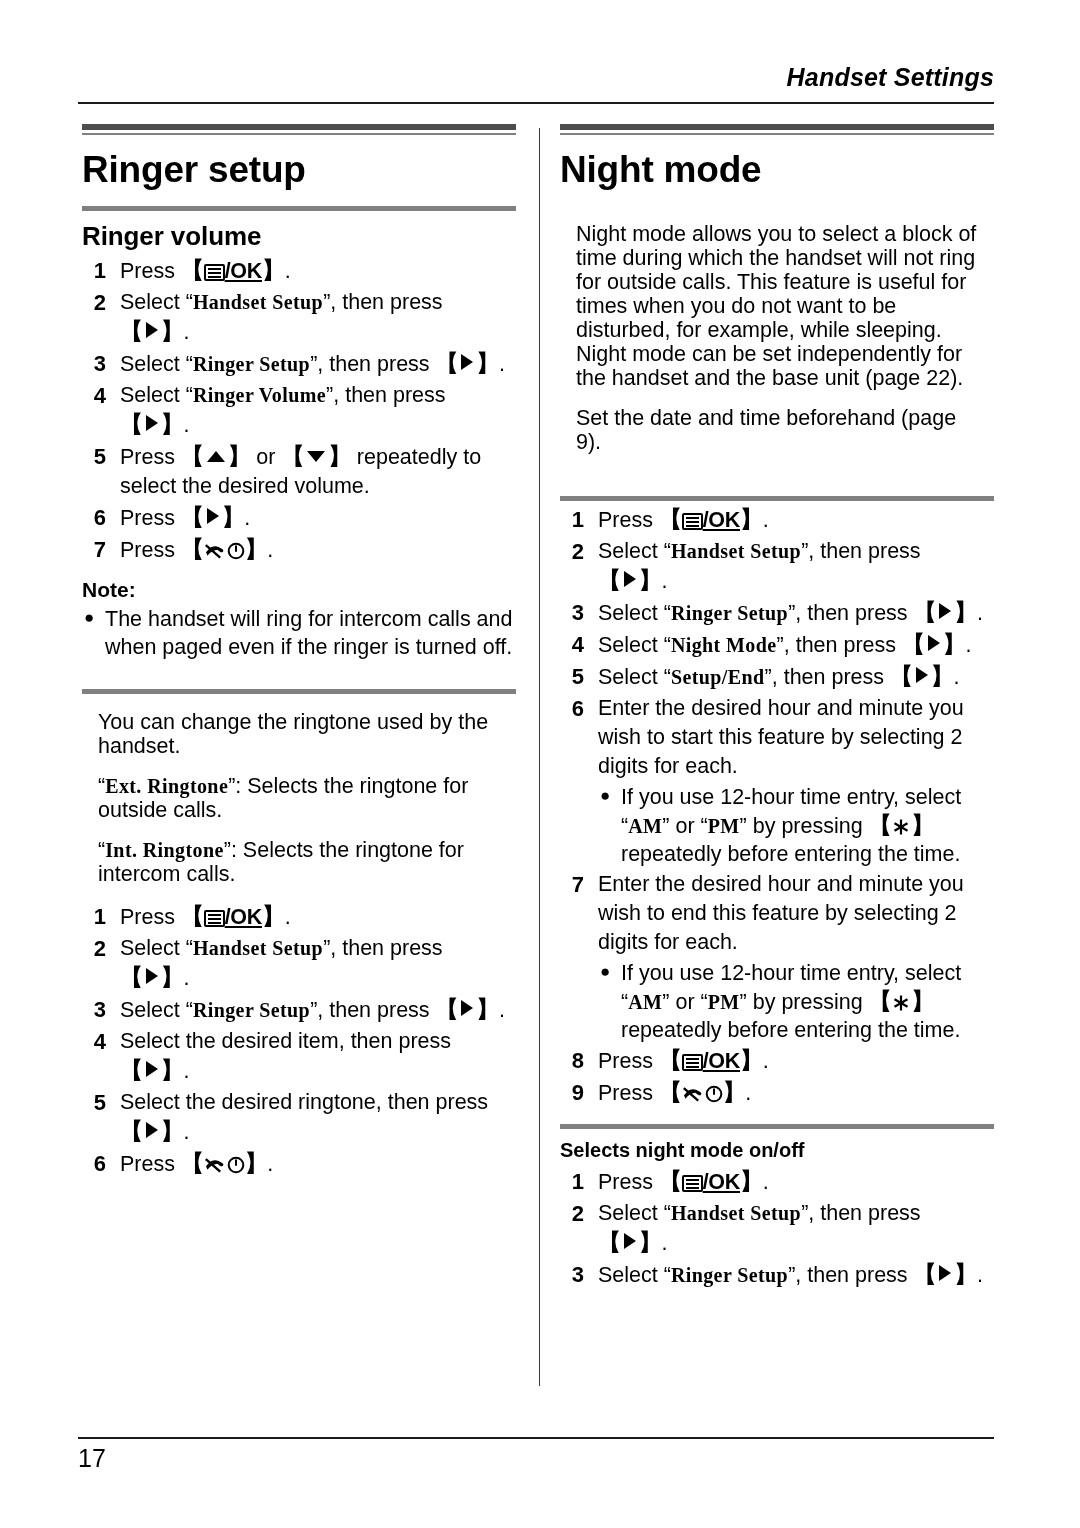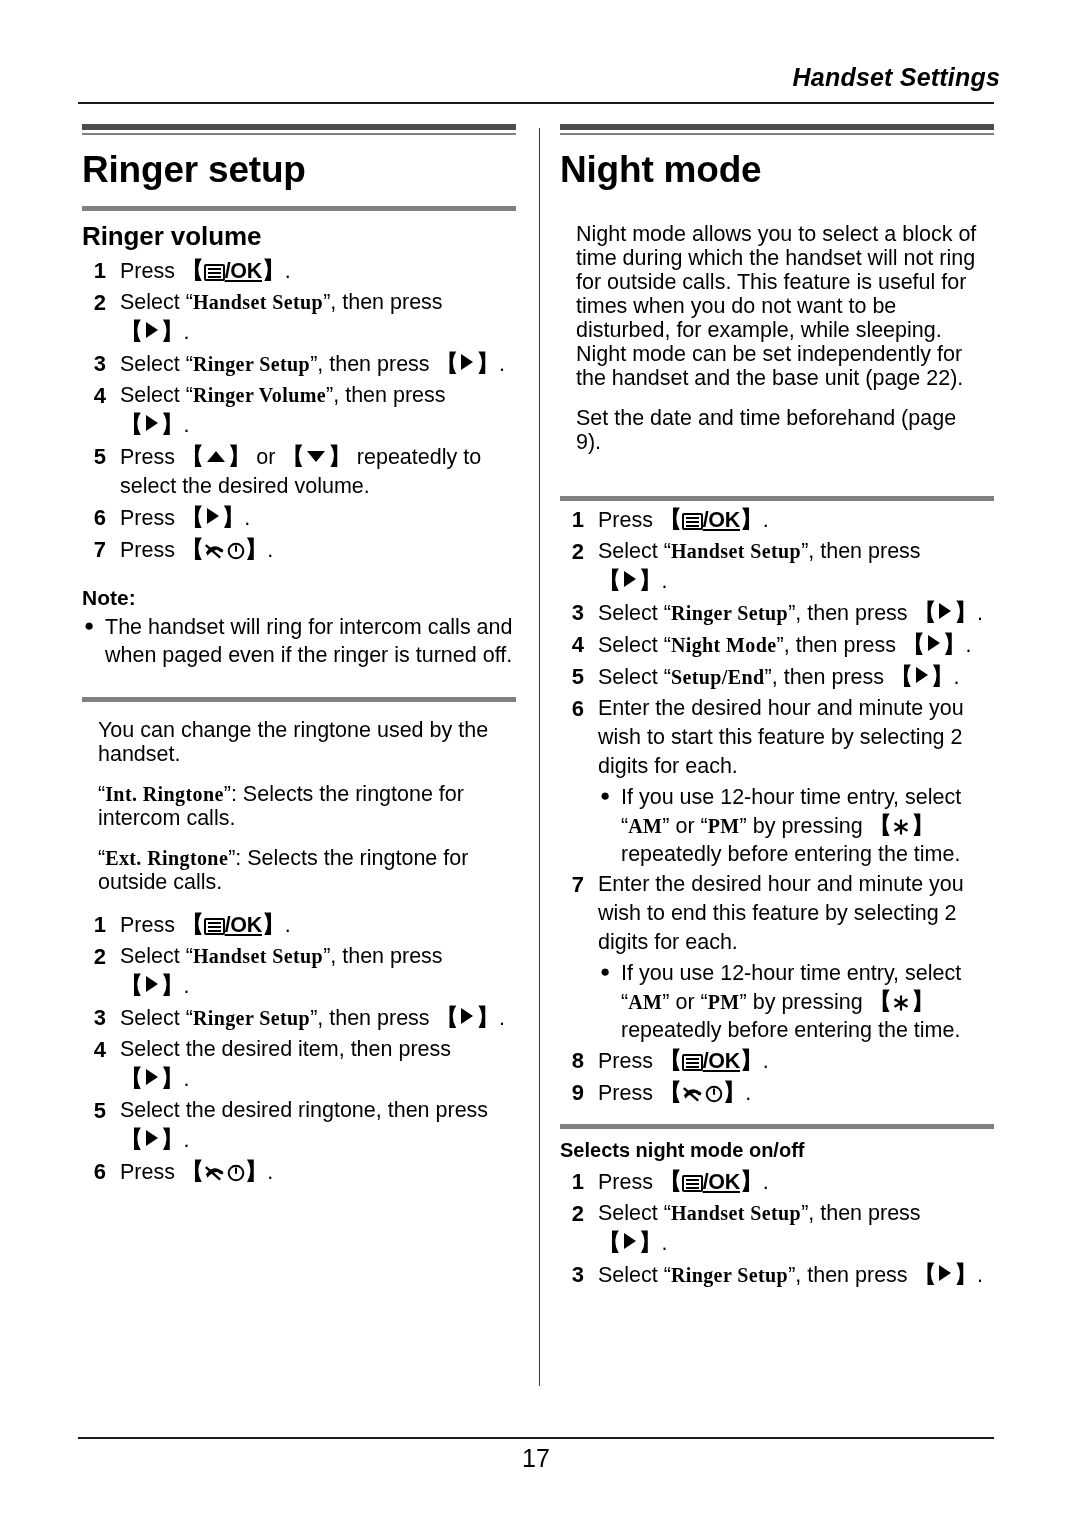--- a/index.html
+++ b/index.html
@@ -19,21 +19,21 @@
   .page {
     position: absolute;
     left: 0; top: 0;
     width: 1080px;
     height: 1528px;
   }
 
   
   .page-header {
     position: absolute;
-    left: 84px;
+    left: 78px;
     top: 62px;
     width: 916px;
     text-align: right;
   }
   .page-header .hdr-text {
     font-size: 25px;
     font-weight: bold;
     font-style: italic;
     letter-spacing: 0.2px;
     line-height: 30px;
@@ -163,21 +163,21 @@
     position: absolute;
     left: 2px;
     top: -1px;
     font-size: 17px;
     line-height: 28px;
   }
 
   .note-label {
     font-size: 21px;
     font-weight: bold;
-    margin: 20px 0 2px 0;
+    margin: 12px 0 2px 0;
     line-height: 26px;
   }
 
   
   .lcd {
     font-family: Liberation Serif, serif;
     font-weight: bold;
     font-size: 20px;
     letter-spacing: 0.4px;
   }
@@ -280,21 +280,21 @@
     top: 1437px;
     width: 916px;
     height: 2px;
     background: #1a1a1a;
   }
   .page-number {
     position: absolute;
     left: 78px;
     top: 1443px;
     width: 916px;
-    text-align: center;
+    text-align: left;
     font-size: 25px;
     line-height: 30px;
   }
 
   .spacer-sm { height: 14px; }
   .spacer-md { height: 26px; }
 </style>
 </head>
 <body>
 
@@ -372,22 +372,22 @@
           <span class="dot">●</span>
           <span>The handset will ring for intercom calls and when paged even if the ringer is turned off.</span>
         </li>
       </ul>
 
       <div class="spacer-md"></div>
 
       <div class="rule-single"></div>
 
       <p class="body-text">You can change the ringtone used by the handset.</p>
+      <p class="body-text">“<span class="lcd">Ext. Ringtone</span>”<span>: Selects the ringtone for outside calls.</span></p>
       <p class="body-text">“<span class="lcd">Int. Ringtone</span>”<span>: Selects the ringtone for intercom calls.</span></p>
-      <p class="body-text">“<span class="lcd">Ext. Ringtone</span>”<span>: Selects the ringtone for outside calls.</span></p>
 
       <ol class="steps">
         <li>
           <span class="num">1</span>
           <span>Press </span><span class="key"><span class="brk">【</span><span class="icon-menu"><i></i><i></i><i></i></span><span class="key-label">/OK</span><span class="brk">】</span></span><span>.</span>
         </li>
         <li>
           <span class="num">2</span>
           <span>Select “</span><span class="lcd">Handset Setup</span><span>”, then press </span><span class="key"><span class="brk">【</span><span class="icon-tri right"></span><span class="brk">】</span></span><span>.</span>
         </li>

